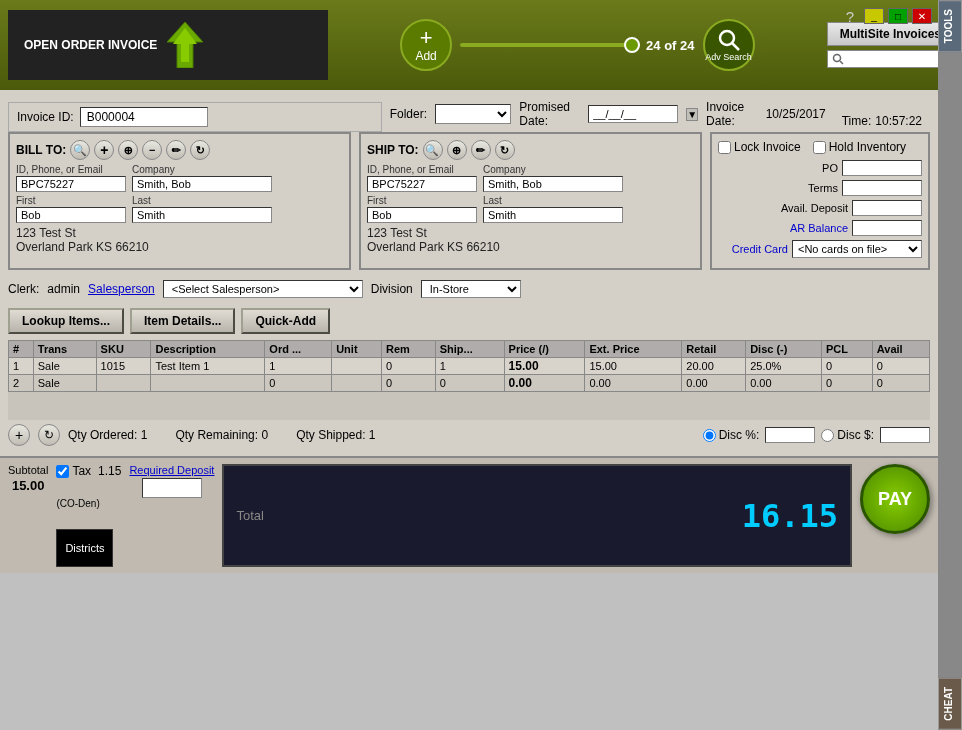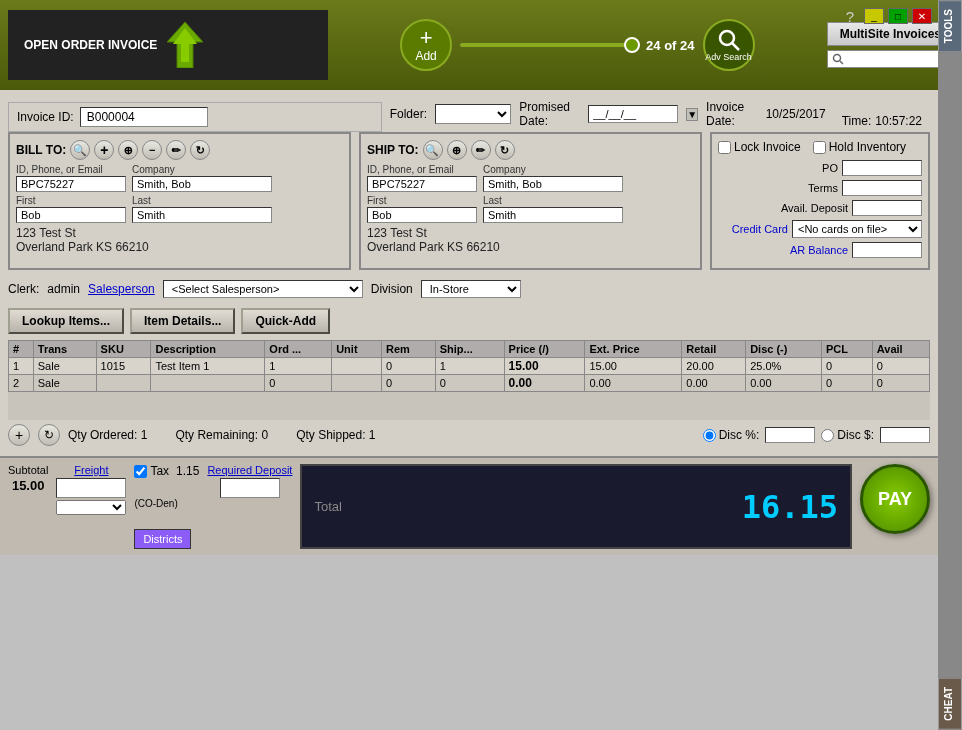--- a/index.html
+++ b/index.html
@@ -244,22 +244,22 @@
     .subtotal-box { display: flex; flex-direction: column; align-items: center; gap: 2px; }
     .subtotal-label { font-size: 11px; }
     .subtotal-val { font-size: 13px; font-weight: bold; }
     .freight-box { display: flex; flex-direction: column; align-items: center; gap: 2px; }
     .freight-label { color: #0000cc; font-size: 11px; text-decoration: underline; cursor: pointer; }
     .freight-input { background: #fff; border: 1px inset #888; padding: 2px 4px; font-size: 12px; width: 70px; }
     .freight-select { width: 70px; font-size: 10px; }
     .tax-box { display: flex; flex-direction: column; align-items: flex-start; gap: 20px; }
     .tax-row { display: flex; align-items: center; gap: 3px; }
     .districts-btn {
-      background: #8b5cf6; color: #fff; border: 1px solid #333;
-      padding: 3px 8px; font-size: 11px; cursor: pointer;
+      background: #000000; color: #fff; border: 1px solid #333;
+      padding: 12px 8px; font-size: 11px; cursor: pointer;
     }
     .req-deposit-box { display: flex; flex-direction: column; align-items: center; gap: 2px; }
     .req-deposit-label { color: #0000cc; font-size: 11px; text-decoration: underline; cursor: pointer; text-align: center; }
     .req-deposit-input { background: #fff; border: 1px inset #888; padding: 2px 4px; font-size: 12px; width: 60px; }
     .total-display {
       flex: 1;
       background: #1a1a2e;
       display: flex; align-items: center; justify-content: space-between;
       padding: 4px 12px;
       border: 2px solid #444;
@@ -453,29 +453,29 @@
         <input type="text" class="field-input" value="" style="">
       </div>
       <div class="field-row">
         <label style="min-width:60px; text-align:right;">Terms</label>
         <input type="text" class="field-input" value="" style="">
       </div>
       <div class="field-row">
         <label style="min-width:90px; text-align:right;">Avail. Deposit</label>
         <input type="text" class="field-input" style="width: 70px;">
       </div>
+      <div class="field-row">
+        <label class="ar-balance-label" style="min-width:90px; text-align:right;">AR Balance</label>
+        <input type="text" class="field-input" style="width: 70px;">
+      </div>
       <div class="field-row" style="justify-content:flex-end; align-items:center;">
         <label class="credit-card-label" style="min-width:70px; text-align:right;">Credit Card</label>
         <select class="credit-card-select">
           <option>&lt;No cards on file&gt;</option>
         </select>
-      </div>
-      <div class="field-row">
-        <label class="ar-balance-label" style="min-width:90px; text-align:right;">AR Balance</label>
-        <input type="text" class="field-input" style="width: 70px;">
       </div>
     </div>
   </div>
 
   <div class="clerk-row">
     <span>Clerk:</span>
     <span>admin</span>
     <span class="salesperson-link">Salesperson</span>
     <select class="salesperson-select">
       <option>&lt;Select Salesperson&gt;</option>
@@ -576,27 +576,20 @@
     </div>
   </div>
 </div>
 
 <div class="footer">
   <div class="subtotal-box">
     <span class="subtotal-label">Subtotal</span>
     <span class="subtotal-val">15.00</span>
   </div>
 
-  <div class="freight-box">
-    <span class="freight-label">Freight</span>
-    <input type="text" class="freight-input" style="">
-    <select class="freight-select">
-      <option></option>
-    </select>
-  </div>
 
   <div class="tax-box">
     <div class="tax-row">
       <input type="checkbox" checked="" style="">
       <span style="margin-right:4px;">Tax</span>
       <span>1.15</span>
     </div>
     <div style="font-size:10px;">(CO-Den)</div>
     <button class="districts-btn">Districts</button>
   </div>

